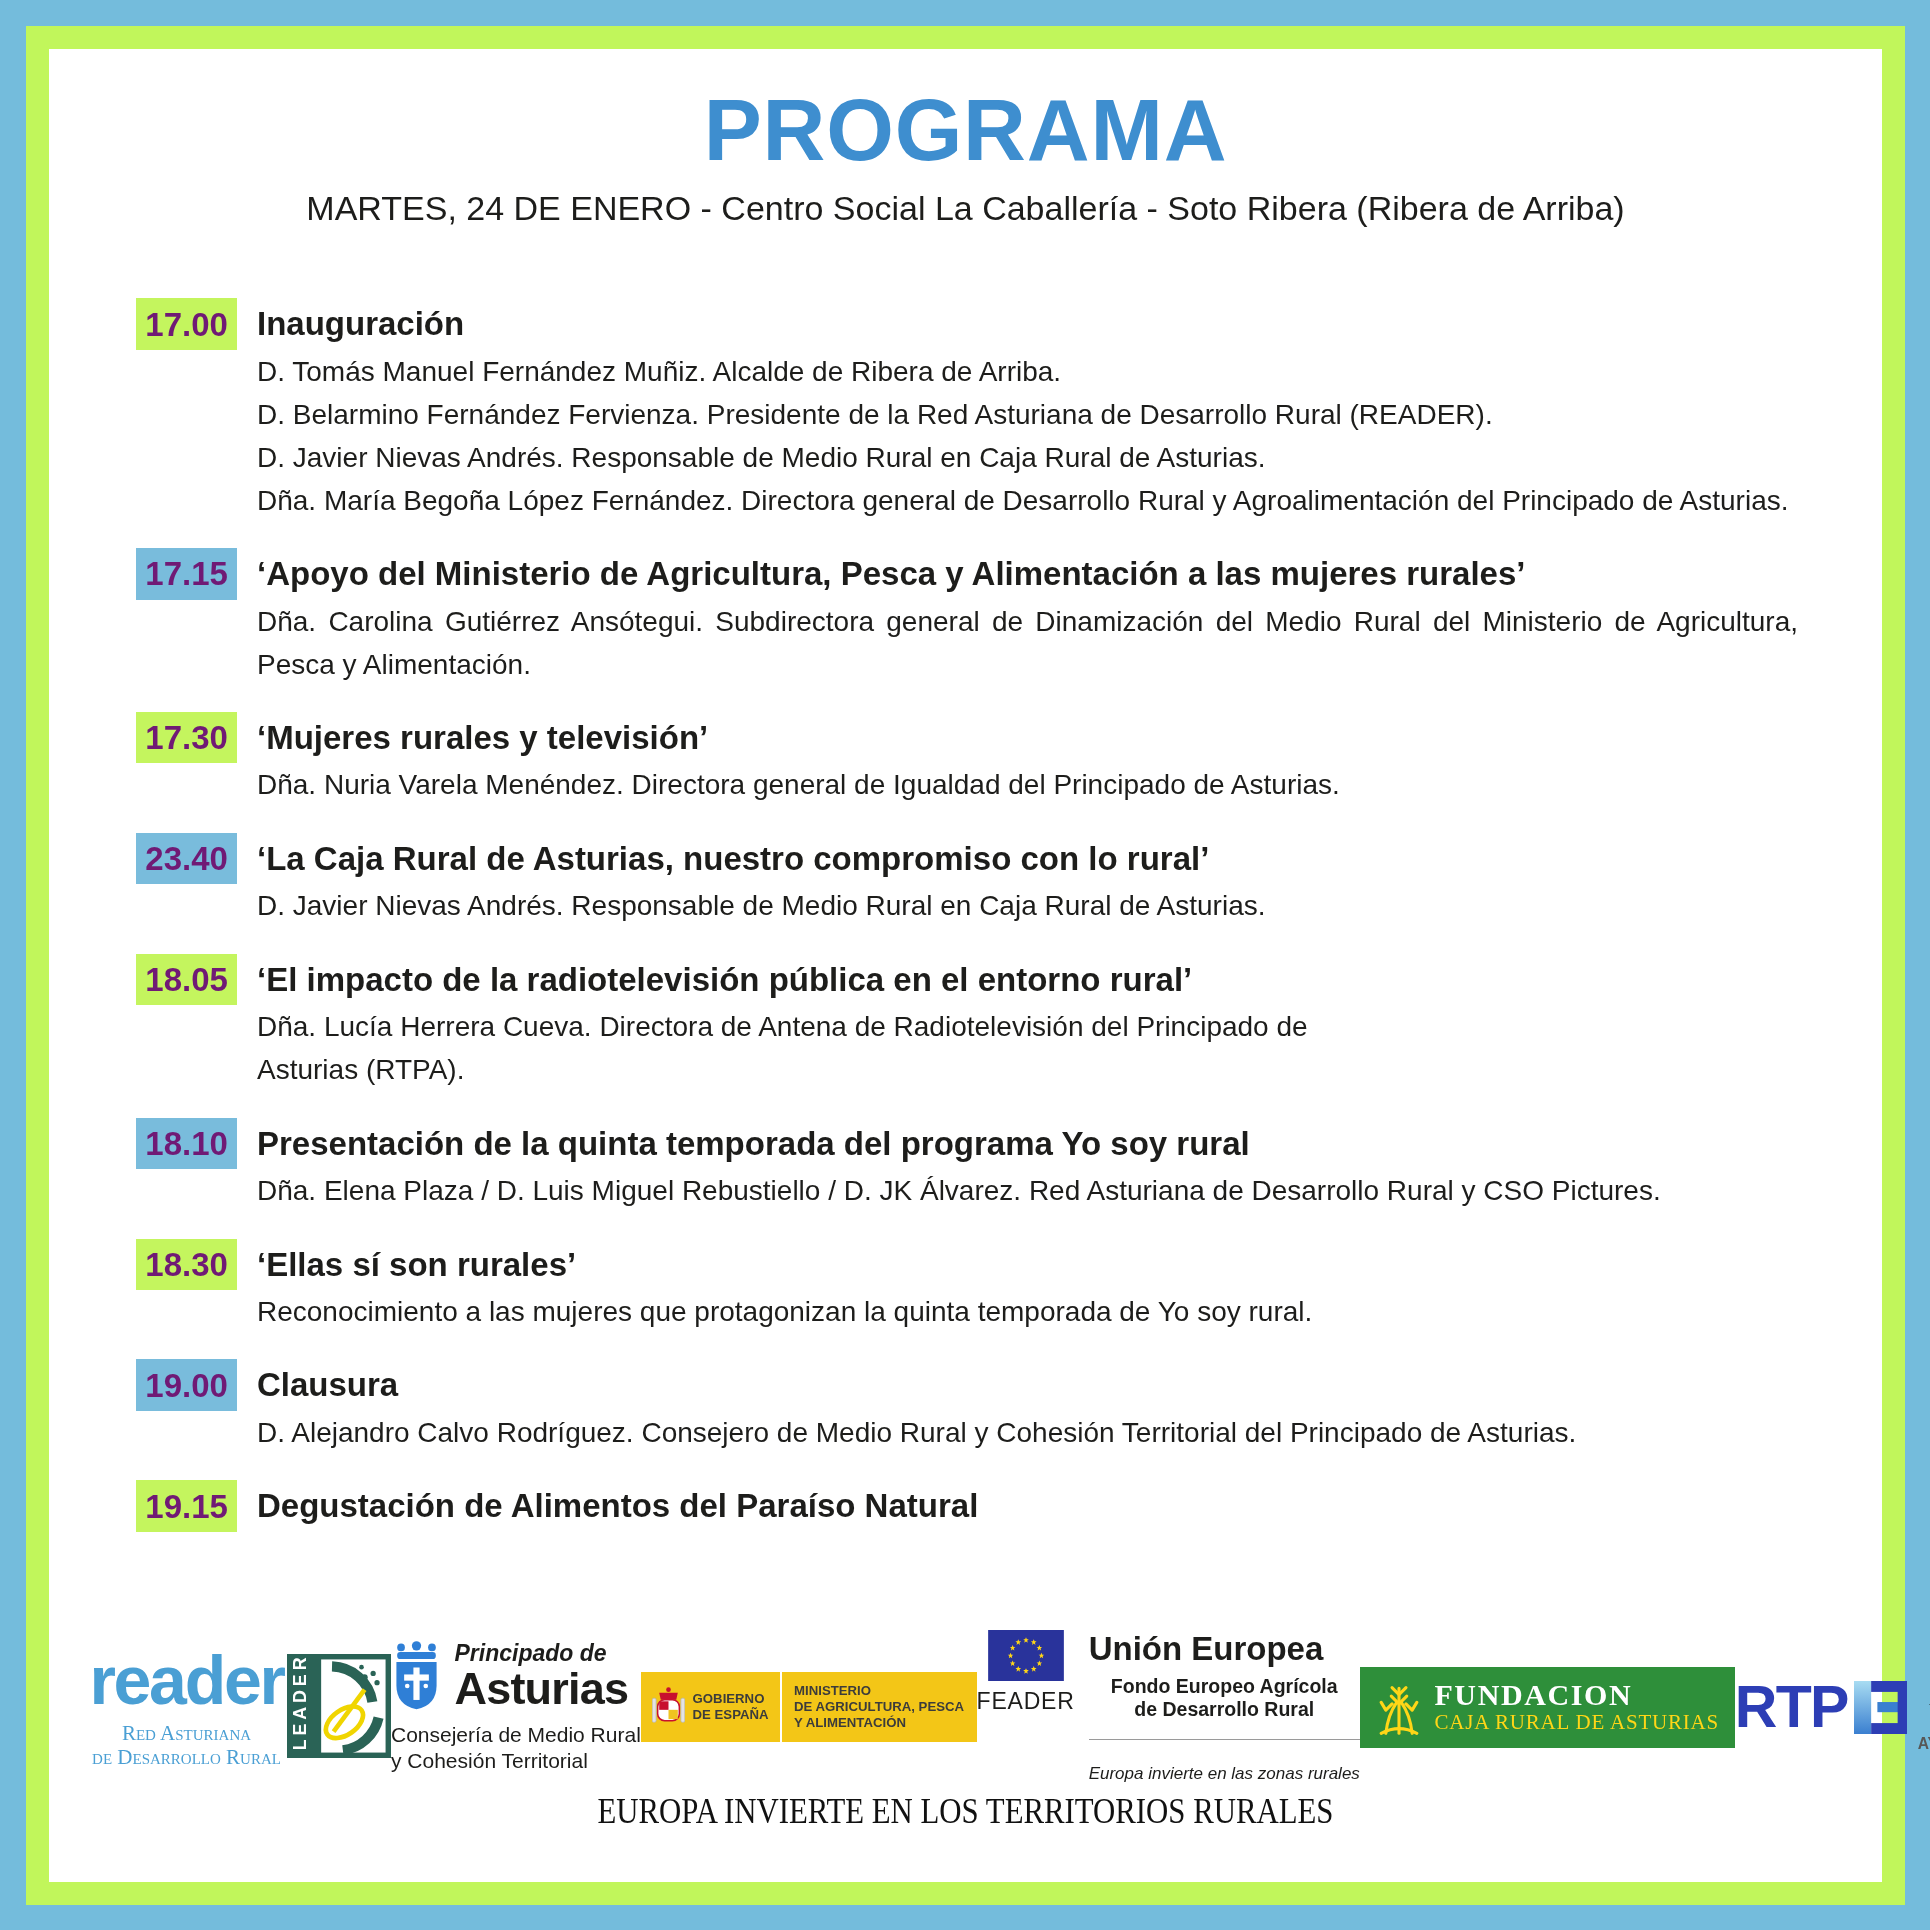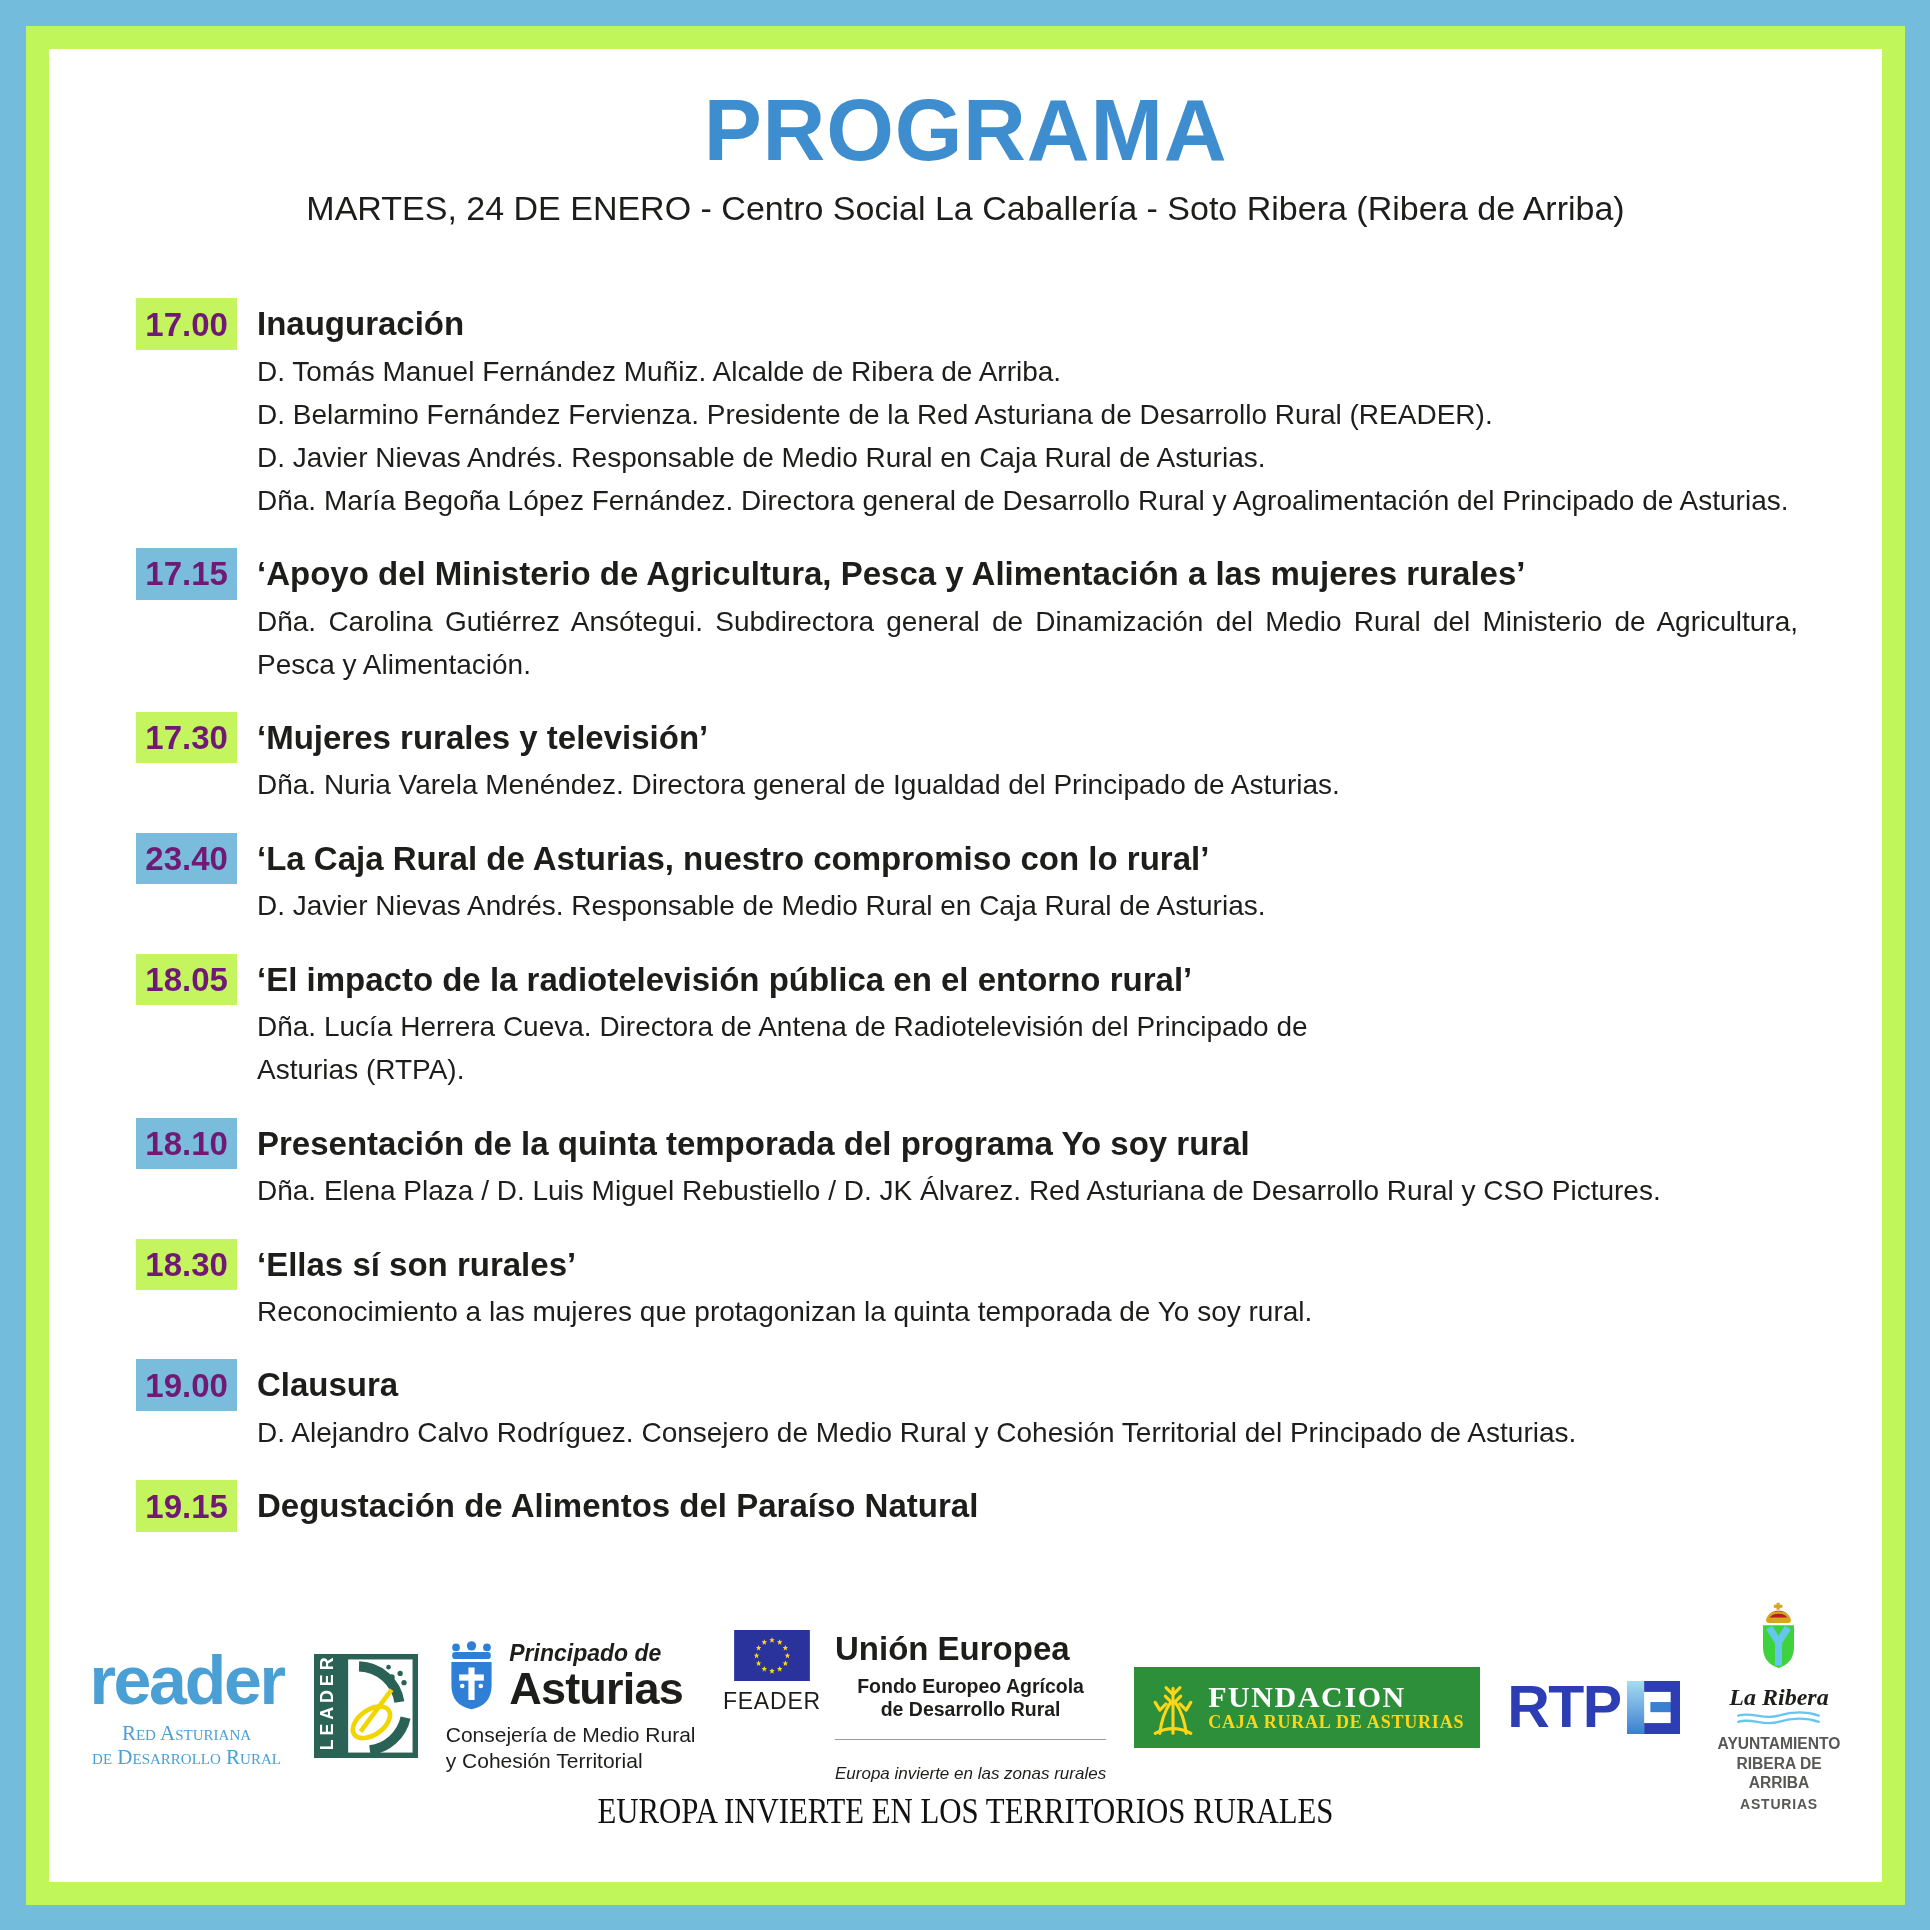--- a/index.html
+++ b/index.html
@@ -69,21 +69,21 @@
   .ue-feader{font-size:23px;color:#1d1d1b;margin-top:4.7px;letter-spacing:0.8px;}
   .ue-t1{font-size:33px;font-weight:bold;}
   .ue-t2{font-size:19.5px;font-weight:bold;margin-top:7.8px;line-height:22.6px;white-space:pre-line;text-align:center;}
   .ue-t3{font-size:17px;font-style:italic;margin-top:19px;border-top:1.6px solid #9a9a9a;padding-top:24px;}
 
   
   .logo-fun{display:flex;align-items:center;gap:11px;background:var(--fundacion-green,#2e8f3a);
     padding:12.5px 15.6px;flex:none;}
   .fun-t1{font-family:"Liberation Serif",serif;font-weight:bold;color:#fff;font-size:30px;
     letter-spacing:1.6px;line-height:31px;}
-  .fun-t2{font-family:"Liberation Serif",serif;font-weight:bold;color:#ffd617;font-size:18px;
+  .fun-t2{font-family:"Liberation Serif",serif;font-weight:normal;color:#ffd617;font-size:21px;
     letter-spacing:0.8px;margin-top:0;}
 
   
   .logo-rtpa{display:flex;align-items:center;gap:6.2px;flex:none;}
   .rtpa-text{font-size:59px;font-weight:bold;color:var(--rtpa-blue,#2d3eb5);letter-spacing:-1.6px;line-height:54px;}
 
   
   .logo-rib{text-align:center;width:144px;flex:none;}
   .rib-t1{font-family:"Liberation Serif",serif;font-style:italic;font-weight:bold;font-size:24px;
     color:#1d1d1b;margin-top:3.1px;}
@@ -226,20 +226,40 @@
           </svg>
           <div class="ast-name">
             <div class="ast-n1">Principado de</div>
             <div class="ast-n2">Asturias</div>
           </div>
         </div>
         <div class="ast-sub">Consejería de Medio Rural
 y Cohesión Territorial</div>
       </div>
 
+      <div class="logo-gob">
+        <div class="gob-left">
+          <svg width="33" height="45" viewBox="0 0 42 58">
+            <circle cx="21" cy="6" r="3" fill="#c8102e"></circle>
+            <path d="M9,10 h24 l-2,9 h-20 z" fill="#c8102e"></path>
+            <rect x="7" y="19" width="28" height="27" rx="9" fill="#ffffff" stroke="#c8102e" stroke-width="2"></rect>
+            <rect x="9" y="21" width="12" height="11" fill="#c8102e"></rect>
+            <rect x="21" y="32" width="12" height="12" fill="#f0c420"></rect>
+            <rect x="0" y="17" width="5" height="31" rx="2" fill="#e3e3e3" stroke="#b5b5b5"></rect>
+            <rect x="37" y="17" width="5" height="31" rx="2" fill="#e3e3e3" stroke="#b5b5b5"></rect>
+          </svg>
+          <div class="gob-text">GOBIERNO
+DE ESPAÑA</div>
+        </div>
+        <div class="gob-right">
+          <div class="gob-text">MINISTERIO
+DE AGRICULTURA, PESCA
+Y ALIMENTACIÓN</div>
+        </div>
+      </div>
 
       <div class="logo-ue">
         <div class="ue-left">
           <svg width="76" height="51" viewBox="0 0 98 66">
             <rect width="98" height="66" fill="var(--eu-blue,#29339b)"></rect>
             <defs>
               <path id="ueStar" d="M0,-3.6 L1.1,-1.1 3.6,-1.1 1.6,0.7 2.2,3.6 0,1.9 -2.2,3.6 -1.6,0.7 -3.6,-1.1 -1.1,-1.1 Z" fill="var(--star-yellow,#ffd617)"></path>
             </defs>
             <use href="#ueStar" transform="translate(69,33)"></use>
             <use href="#ueStar" transform="translate(66.3,43)"></use>

